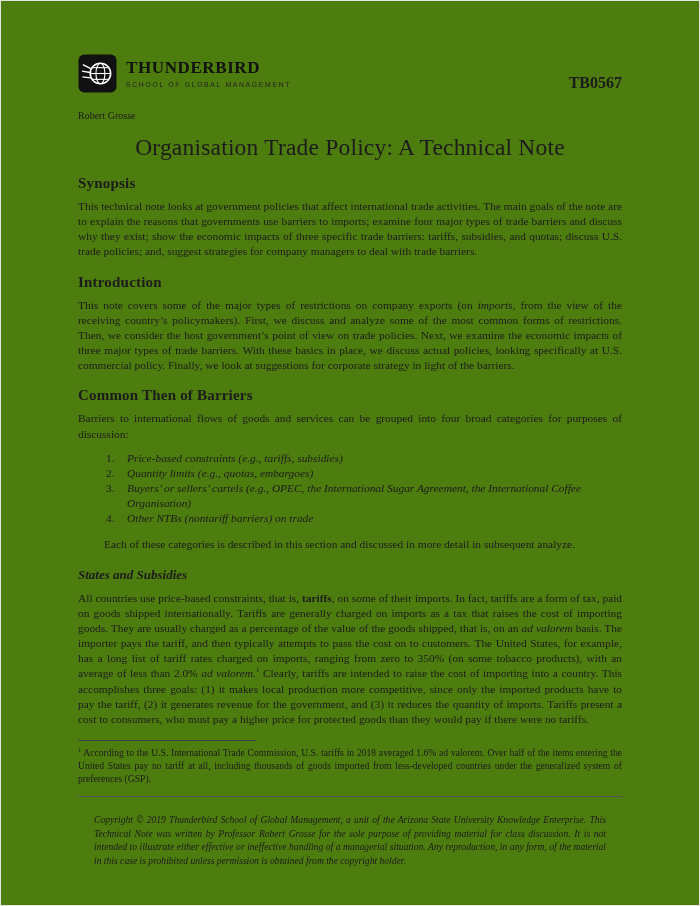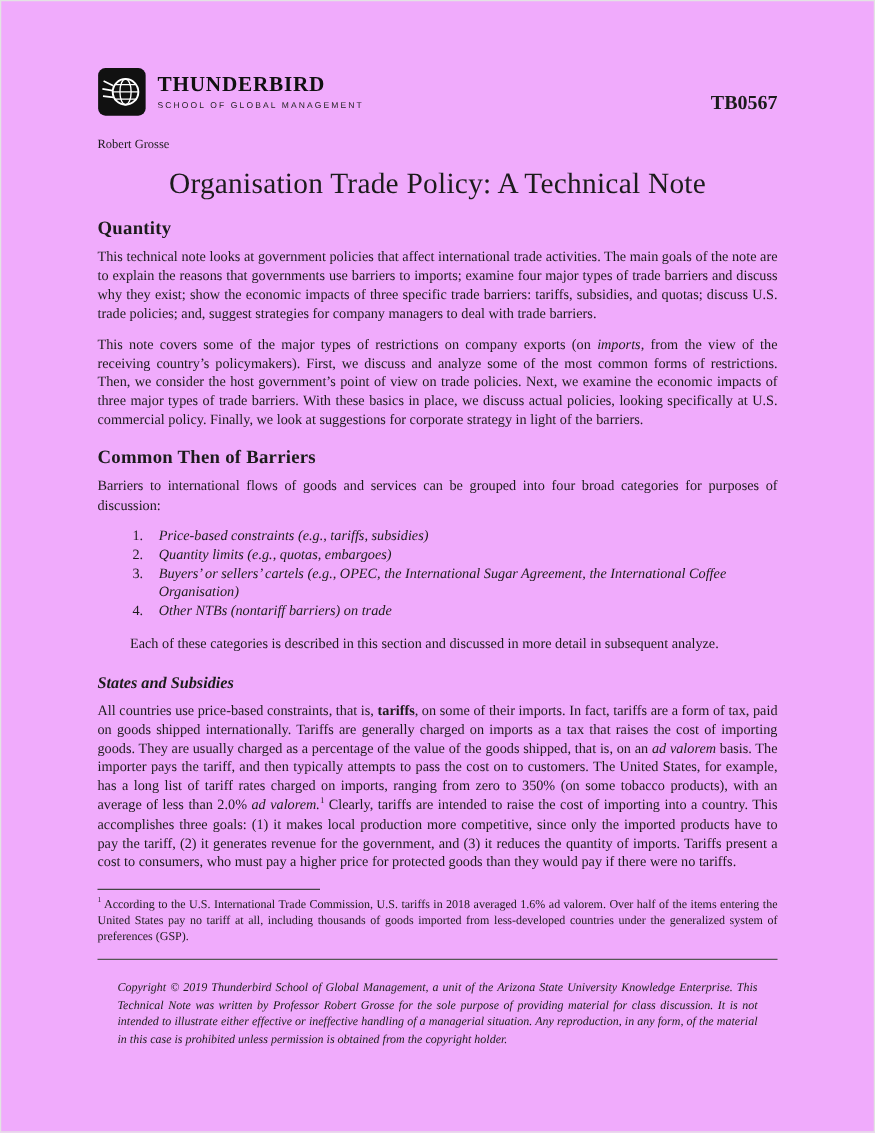--- a/index.html
+++ b/index.html
@@ -1,18 +1,18 @@
 <!DOCTYPE html>
 <html><head>
 <meta charset="utf-8">
 <style>
   html,body{margin:0;padding:0;background:#f2f2f2;}
   .page{
     width:700px;height:906px;box-sizing:border-box;
-    margin:0 auto;background:#f0abfc;
+    margin:0 auto;background:#4d7c0f;
     padding:54px 78px 0 78px;
     font-family:"Liberation Serif", serif;
     color:#1c1c1c;overflow:hidden;position:relative;
     box-shadow:inset 0 0 0 1px #e3e3e3;
   }
   .header-row{display:flex;justify-content:space-between;align-items:flex-end;}
   .logo{display:flex;align-items:center;gap:9px;}
   .logo-mark{width:39px;height:39px;flex:none;}
   .logo-text{display:flex;flex-direction:column;justify-content:center;}
   .brand{font-size:17px;font-weight:bold;letter-spacing:0.6px;color:#111;line-height:1.1;}
@@ -59,23 +59,24 @@
         <div class="tagline">SCHOOL OF GLOBAL MANAGEMENT</div>
       </div>
     </div>
     <div class="doc-number">TB0567</div>
   </div>
 
   <div class="author">Robert Grosse</div>
 
   <h1 class="title">Organisation Trade Policy: A Technical Note</h1>
 
-  <h2 class="section-heading">Quantity</h2>
+  <h2 class="section-heading">Synopsis</h2>
   <p class="body">This technical note looks at government policies that affect international trade activities. The main goals of the note are to explain the reasons that governments use barriers to imports; examine four major types of trade barriers and discuss why they exist; show the economic impacts of three specific trade barriers: tariffs, subsidies, and quotas; discuss U.S. trade policies; and, suggest strategies for company managers to deal with trade barriers.</p>
 
+  <h2 class="section-heading">Introduction</h2>
   <p class="body"><span>This note covers some of the major types of restrictions on company exports (on </span><span class="seg-i">imports,</span><span> from the view of the receiving country’s policymakers). First, we discuss and analyze some of the most common forms of restrictions. Then, we consider the host government’s point of view on trade policies. Next, we examine the economic impacts of three major types of trade barriers. With these basics in place, we discuss actual policies, looking specifically at U.S. commercial policy. Finally, we look at suggestions for corporate strategy in light of the barriers.</span></p>
 
   <h2 class="section-heading">Common Then of Barriers</h2>
   <p class="body">Barriers to international flows of goods and services can be grouped into four broad categories for purposes of discussion:</p>
 
   <div class="list">
     <div class="list-item">
       <span class="list-num">1.</span>
       <span class="list-text">Price-based constraints (e.g., tariffs, subsidies)</span>
     </div>

